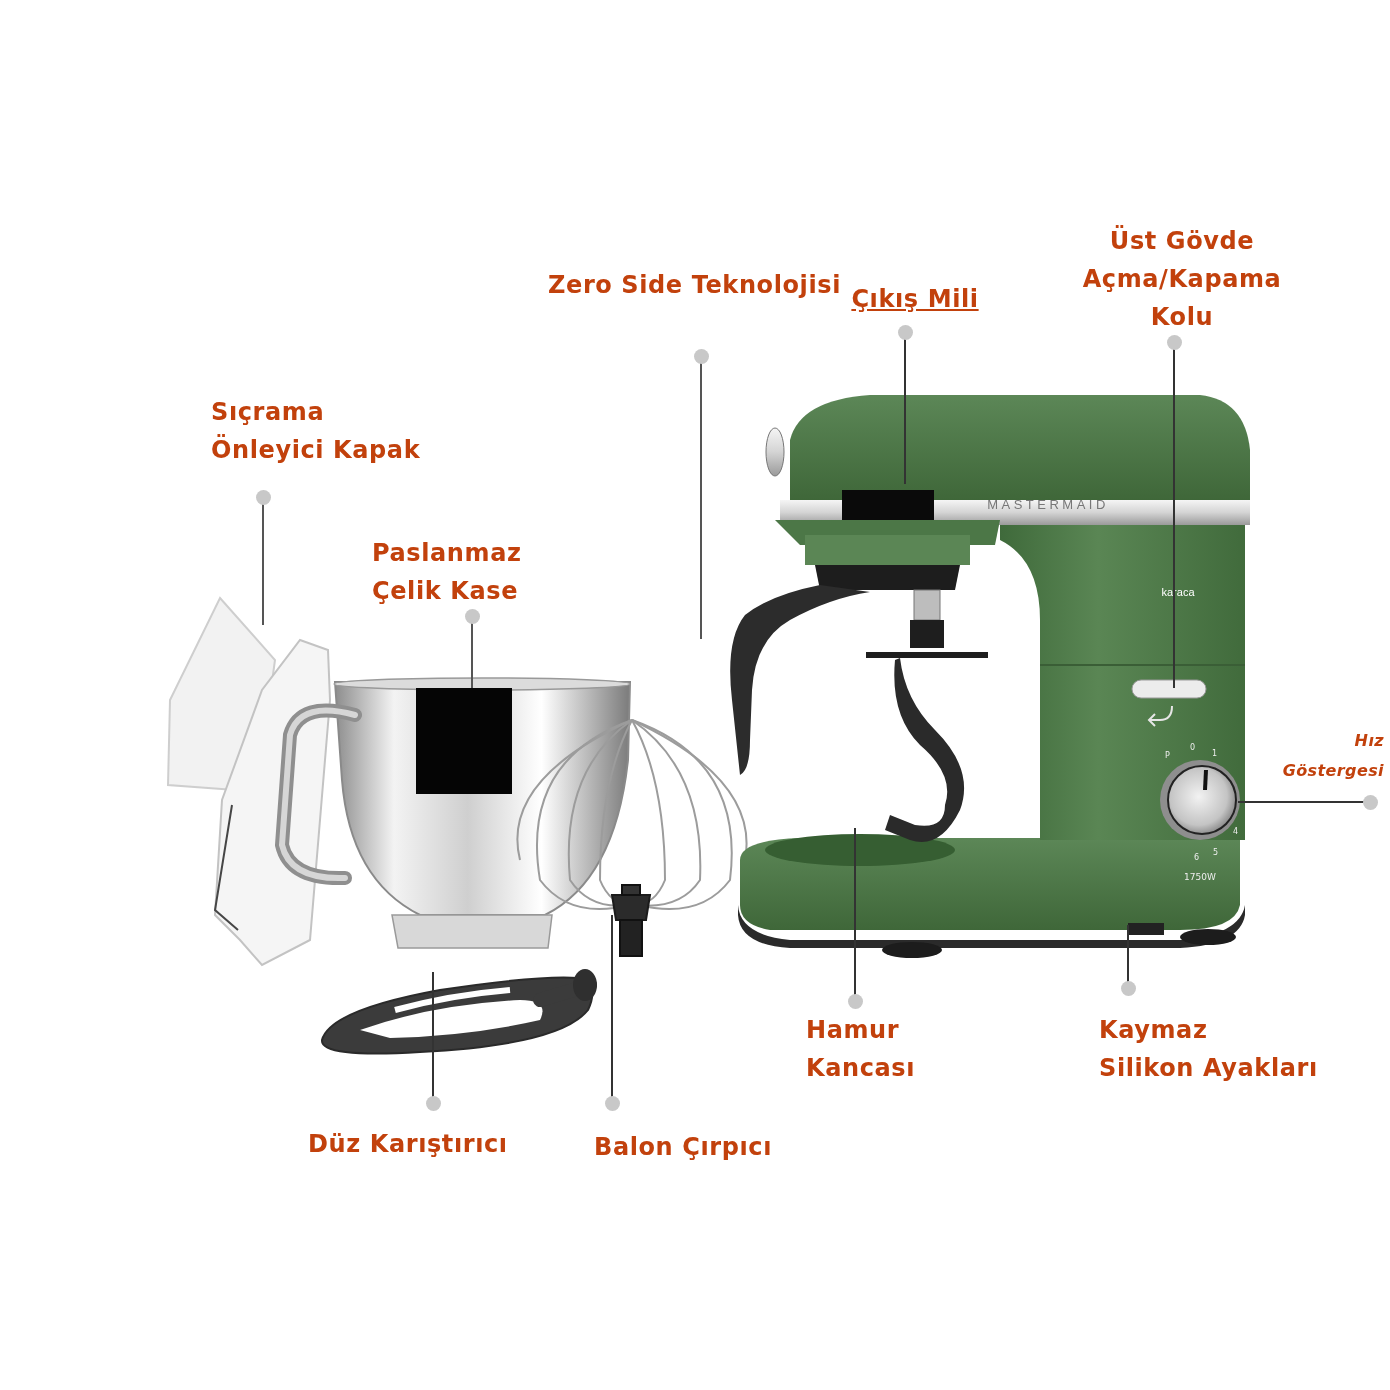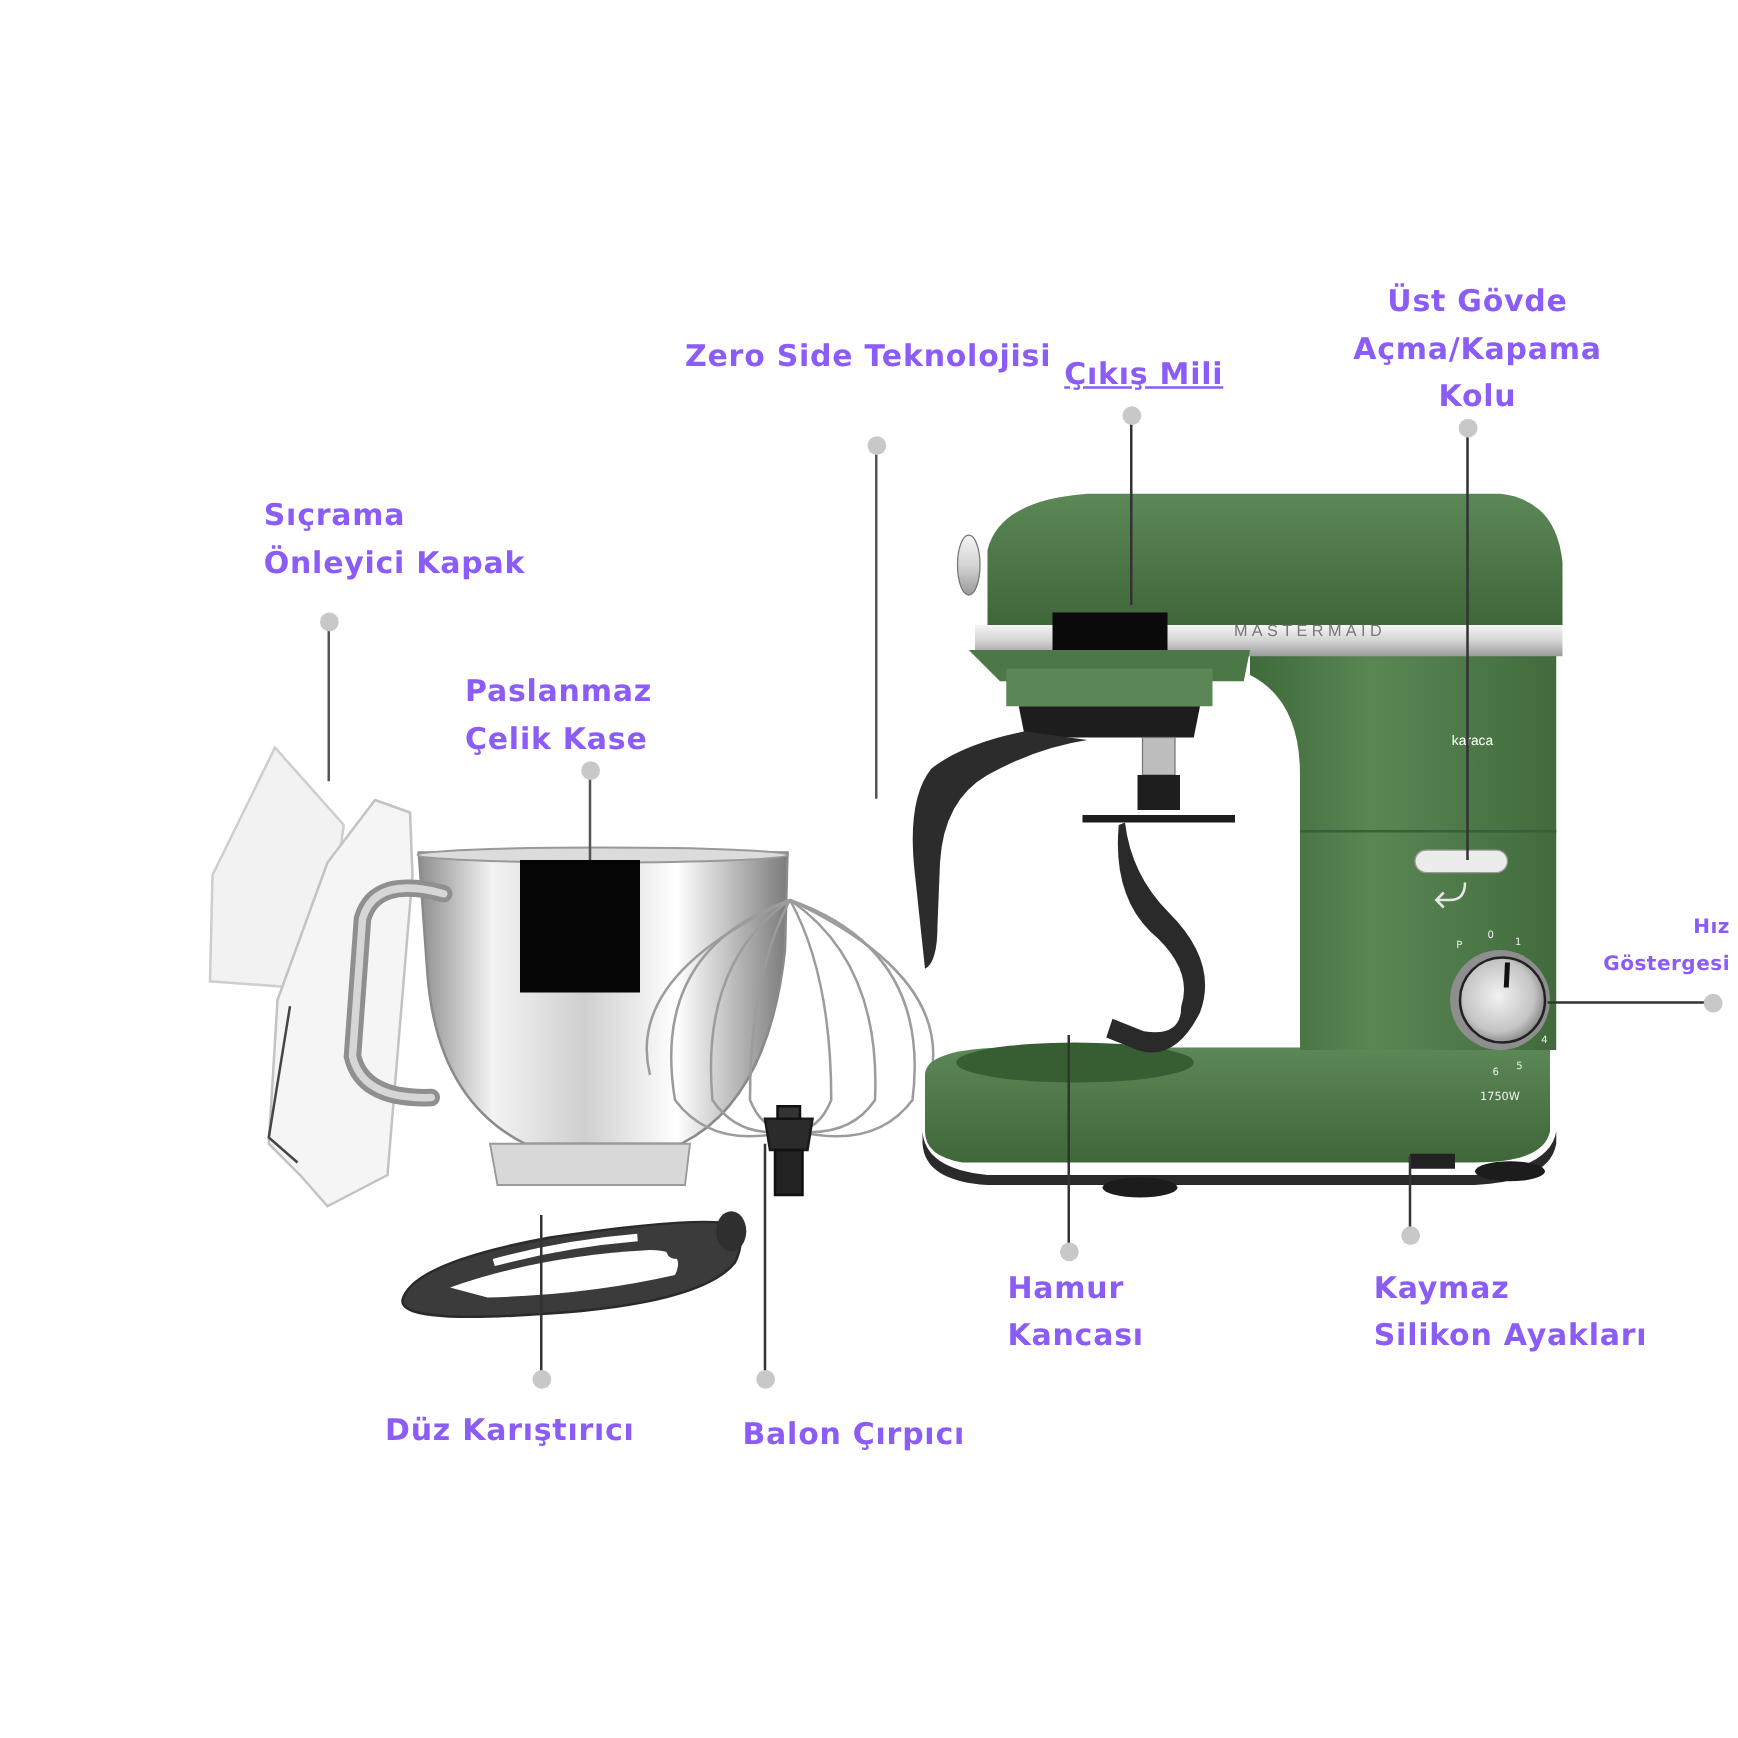--- a/index.html
+++ b/index.html
@@ -1,21 +1,21 @@
 <!DOCTYPE html>
 <html><head>
 <meta charset="utf-8">
 <style>
   html, body { margin:0; padding:0; background:#ffffff; }
   body { width:1390px; height:1390px; position:relative; overflow:hidden;
          font-family:"DejaVu Sans", "Liberation Sans", sans-serif; color:#111; }
   #stage { position:absolute; left:0; top:0; width:1390px; height:1390px; }
   svg.art { position:absolute; left:0; top:0; }
   .label { position:absolute; font-size:24px; font-weight:bold; line-height:38px;
-           letter-spacing:0.6px; color:#8b5cf6; white-space:nowrap; }
+           letter-spacing:0.6px; color:#c2410c; white-space:nowrap; }
   .label span { display:block; }
   .label.center { text-align:center; }
   .label.right { text-align:right; }
   .label.small { font-size:16px; line-height:30px; letter-spacing:0.4px; }
   .dot { position:absolute; width:15px; height:15px; border-radius:50%;
          margin-left:-7.5px; margin-top:-7.5px; }
   .vline { position:absolute; width:2px; margin-left:-1px; }
   .hline { position:absolute; height:2px; margin-top:-1px; }
 </style>
 </head>
@@ -189,21 +189,21 @@
   <div class="label center" style="left:840px;top:280px;width:150px;text-decoration:underline;">
     <span>Çıkış Mili</span>
   </div>
 
   <div class="label center" style="left:1072px;top:222px;width:220px;">
     <span>Üst Gövde</span>
     <span>Açma/Kapama</span>
     <span>Kolu</span>
   </div>
 
-  <div class="label small right" style="left:1260px;top:726px;width:124px;">
+  <div class="label small right" style="left:1260px;top:726px;width:124px;font-style:italic;">
     <span>Hız</span>
     <span>Göstergesi</span>
   </div>
 
   <div class="label" style="left:1099px;top:1011px;">
     <span>Kaymaz</span>
     <span>Silikon Ayakları</span>
   </div>
 
   <div class="label" style="left:806px;top:1011px;">

